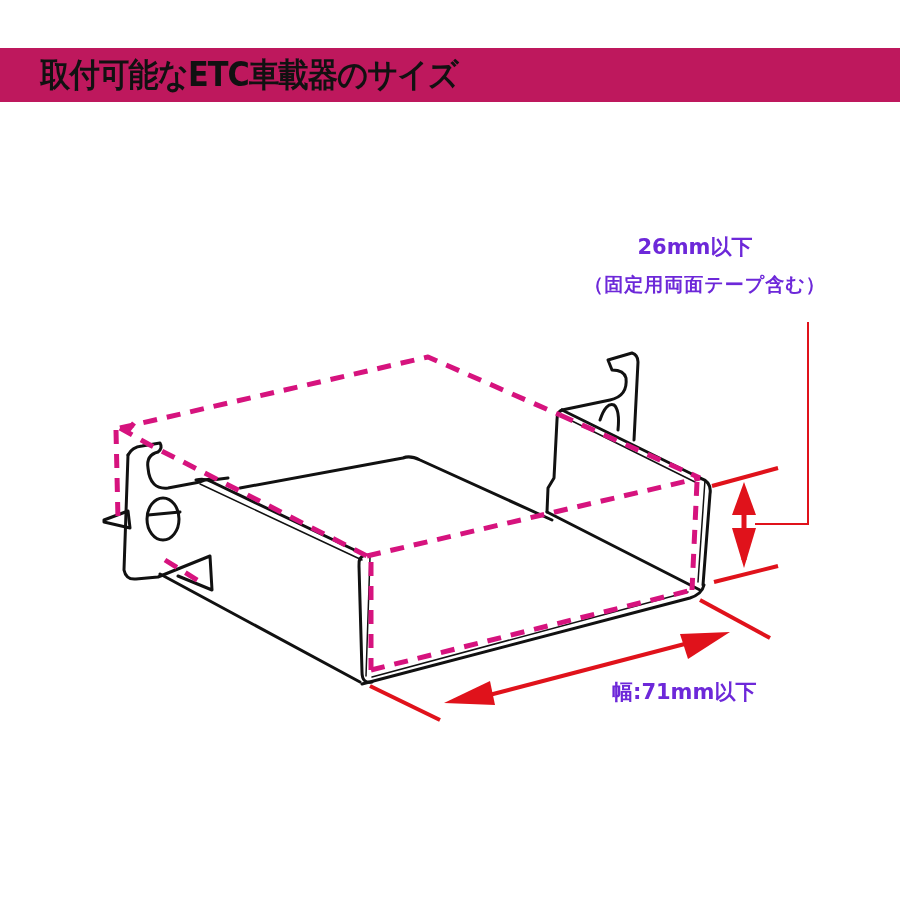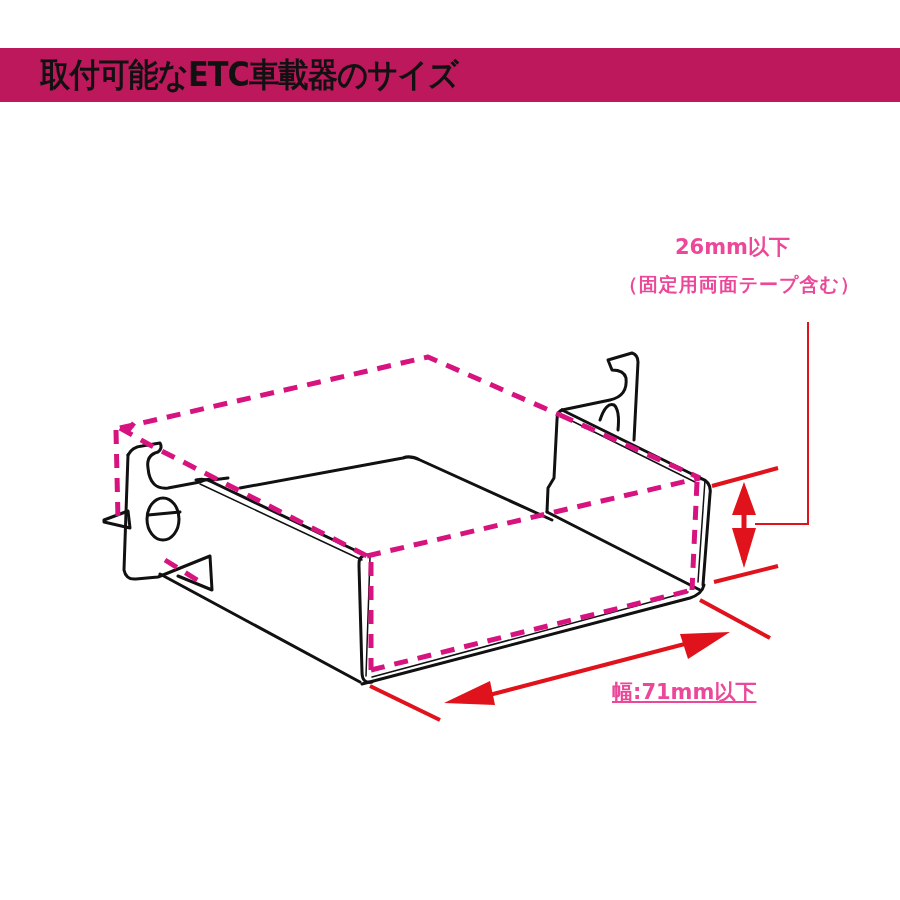--- a/index.html
+++ b/index.html
@@ -4,24 +4,24 @@
   <style>
     html, body { margin: 0; padding: 0; background: #ffffff; }
     body { width: 900px; height: 900px; position: relative; overflow: hidden;
            font-family: "DejaVu Sans", "Liberation Sans", sans-serif; }
     .header-bar { position: absolute; left: 0; top: 48px; width: 900px; height: 54px;
                   background: #be185d; }
     .header-title { position: absolute; left: 40px; top: 6px; font-size: 33px; font-weight: bold;
                     color: #111; letter-spacing: -1px; transform: scaleX(0.92); transform-origin: left center;
                     white-space: nowrap; line-height: 42px; }
     .diagram { position: absolute; left: 0; top: 0; width: 900px; height: 900px; }
-    .label { position: absolute; font-weight: bold; color: #ec4899; white-space: nowrap; text-align: right; }
+    .label { position: absolute; font-weight: bold; color: #6d28d9; white-space: nowrap; text-align: center; }
     .height-label-1 { left: 600px; top: 233px; width: 190px; font-size: 21px; }
     .height-label-2 { left: 550px; top: 272px; width: 310px; font-size: 19px; letter-spacing: 1px; }
-    .width-label { left: 612px; top: 678px; font-size: 21px; text-decoration: underline; }
+    .width-label { left: 612px; top: 678px; font-size: 21px; }
   </style>
 </head>
 <body>
 
 <div class="header-bar">
   <div class="header-title">取付可能なETC車載器のサイズ</div>
 </div>
 
 <svg class="diagram" viewBox="0 0 900 900" xmlns="http://www.w3.org/2000/svg">
 

